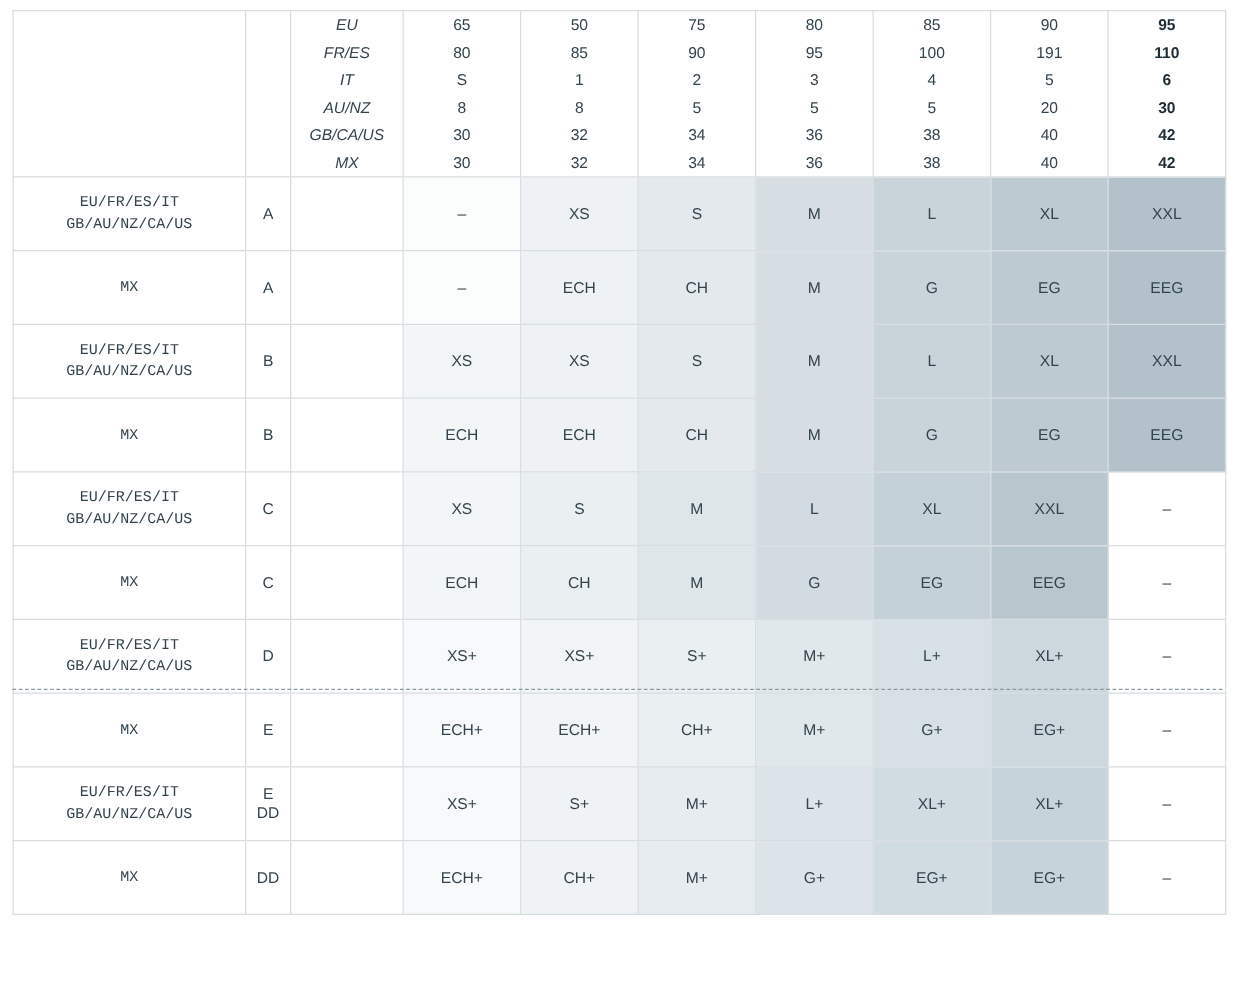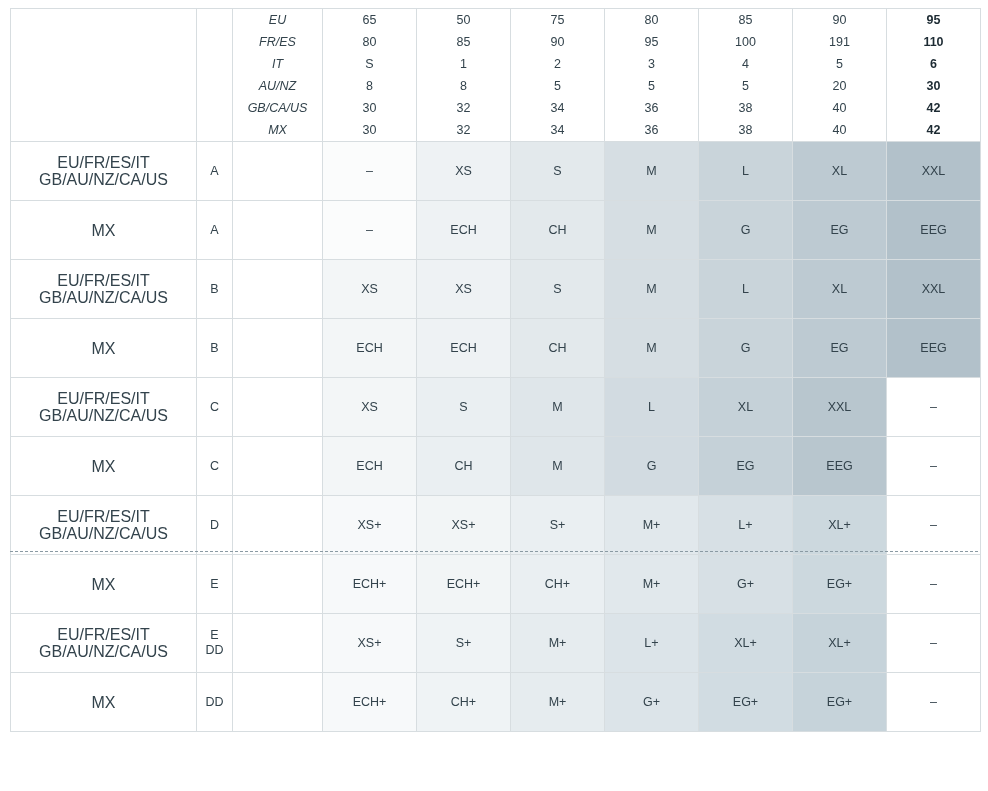--- a/index.html
+++ b/index.html
@@ -55,24 +55,25 @@
     line-height: 22px;
   }
   .hdr-val-cell .hline {
     display: block;
   }
   .hdr-val-cell.last-col .hline { font-weight: bold; color: #1d2b33; }
 
   
   tr.body-row td { height: 58px; }
   td.region-cell {
-    font-size: 16px;
+    font-size: 12px;
     line-height: 17px;
     padding: 4px 6px;
     color: #33434c;
+    font-family: Liberation Mono, monospace;
   }
   td.region-cell .rline { display: block; white-space: nowrap; }
   td.cup-cell {
     font-size: 12.5px;
     line-height: 15px;
     color: #33434c;
   }
   td.cup-cell .cline { display: block; }
   td.blank-cell { }
   td.size-cell {

